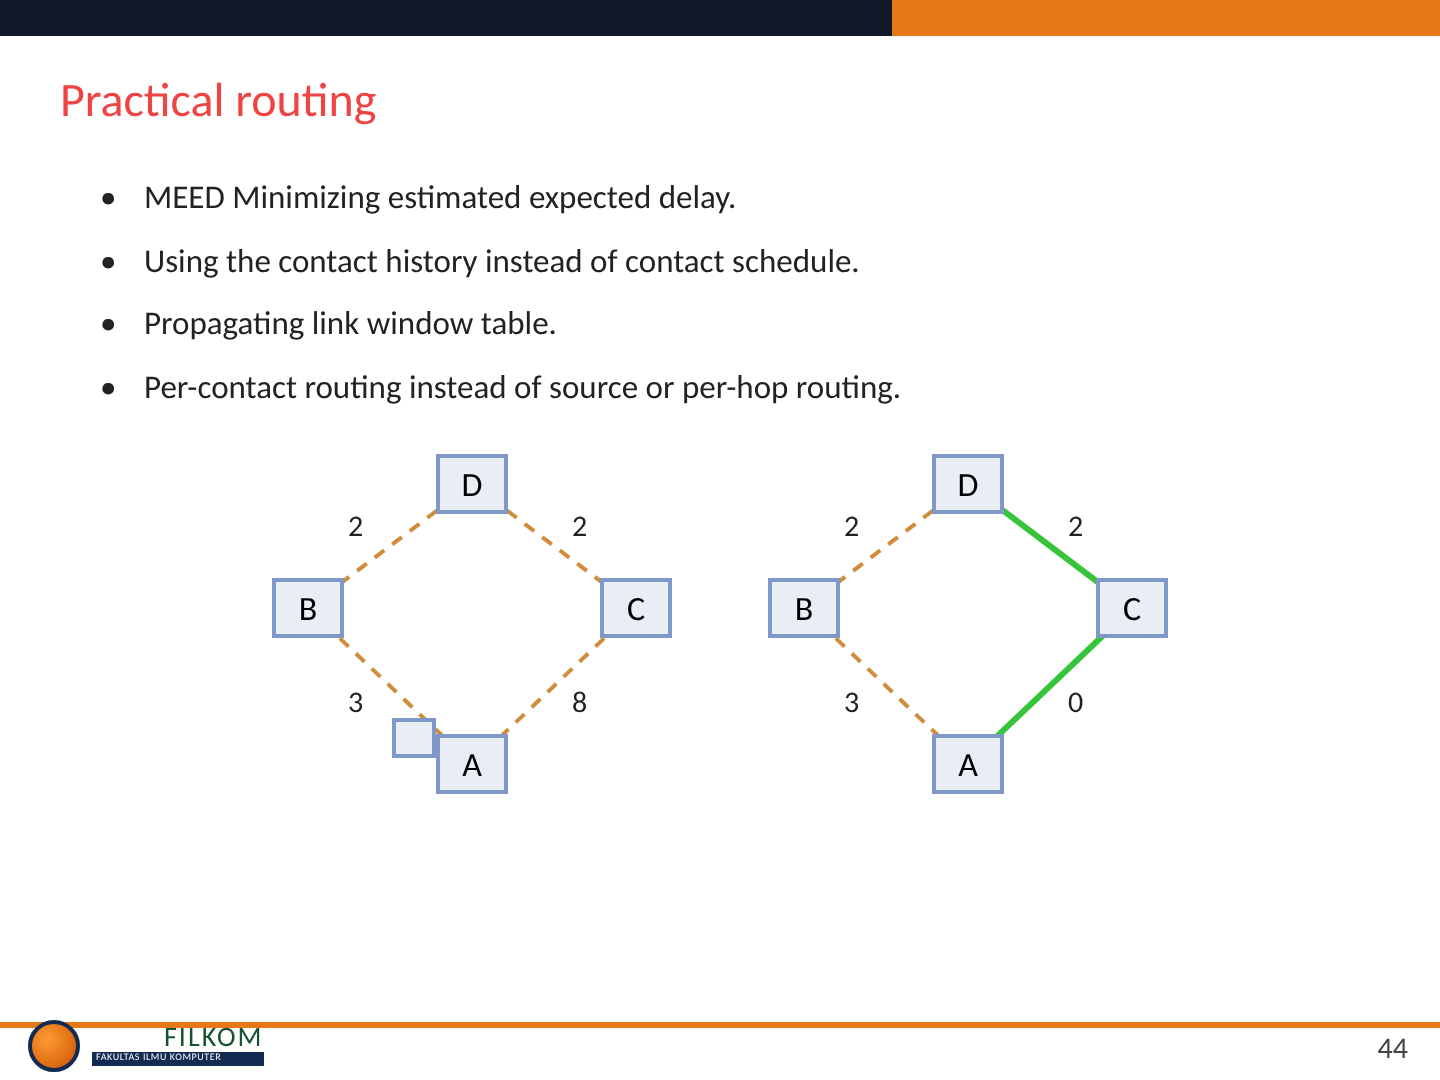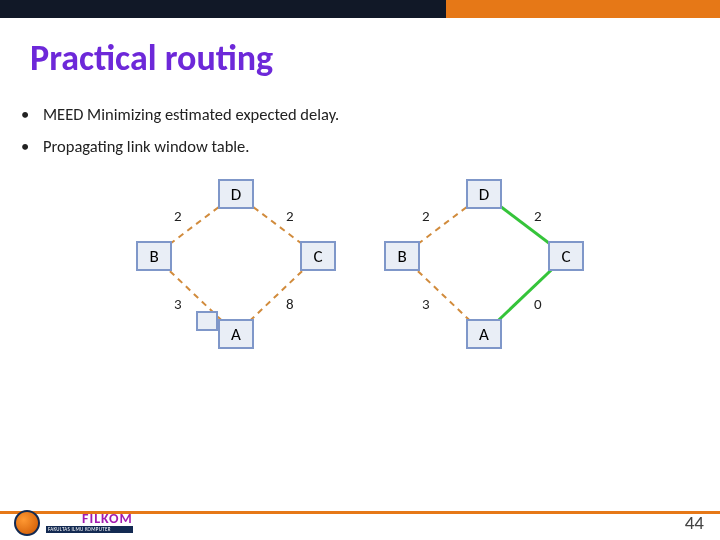--- a/index.html
+++ b/index.html
@@ -10,27 +10,27 @@
     position: relative;
     overflow: hidden;
   }
   .topbar {
     width: 100%; height: 18px;
     display: flex;
   }
   .topbar-dark { background: #111827; flex: 0 0 62%; }
   .topbar-orange { background: #e67817; flex: 1; }
   .title {
-    font-size: 36px;
-    color: #6d28d9;
+    font-size: 24px;
+    color: #ef4444;
     padding: 18px 0 14px 30px;
-    font-weight: 700;
+    font-weight: 400;
   }
   .bullets {
-    padding: 8px 34px 0 21px;
+    padding: 8px 34px 0 50px;
   }
   .bullets li {
     list-style: none;
     position: relative;
     font-size: 16.5px;
     color: #222;
     line-height: 1.55;
     padding-left: 22px;
     margin-bottom: 6px;
   }
@@ -82,41 +82,43 @@
     left: 14px; bottom: 4px;
     display: flex; align-items: center; gap: 6px;
   }
   .logo-badge {
     width: 26px; height: 26px;
     border-radius: 50%;
     background: radial-gradient(circle at 35% 35%, #ff9933, #cc5500);
     border: 2px solid #132a52;
   }
   .logo-text { display:flex; flex-direction:column; line-height:0.9; }
-  .logo-main { font-size: 14px; font-weight: 700; letter-spacing: 1px; color: #a21caf; padding-left: 36px; }
+  .logo-main { font-size: 14px; font-weight: 400; letter-spacing: 1px; color: #14532d; padding-left: 36px; }
   .logo-sub { font-size: 5px; letter-spacing: 0.3px; color:#132a52; background:#132a52; color:#fff; padding:1px 2px; }
   .pagenum {
     position: absolute;
     right: 16px; bottom: 6px;
-    font-size: 19px; color: #444;
+    font-size: 15px; color: #444;
   }
 </style>
 </head>
 <body>
 
 <div class="topbar">
   <div class="topbar-dark"></div>
   <div class="topbar-orange"></div>
 </div>
 
 <h1 class="title">Practical routing</h1>
 
 <ul class="bullets">
   <li>MEED Minimizing estimated expected delay.</li>
+  <li>Using the contact history instead of contact schedule.</li>
   <li>Propagating link window table.</li>
+  <li>Per-contact routing instead of source or per-hop routing.</li>
 </ul>
 
 <div class="diagrams">
 
   <div class="graph">
     <svg class="edges">
       <line x1="100" y1="15" x2="18" y2="77" stroke="#d18b3c" stroke-width="2" stroke-dasharray="6 5"></line>
       <line x1="100" y1="15" x2="182" y2="77" stroke="#d18b3c" stroke-width="2" stroke-dasharray="6 5"></line>
       <line x1="18" y1="77" x2="100" y2="155" stroke="#d18b3c" stroke-width="2" stroke-dasharray="6 5"></line>
       <line x1="182" y1="77" x2="100" y2="155" stroke="#d18b3c" stroke-width="2" stroke-dasharray="6 5"></line>

